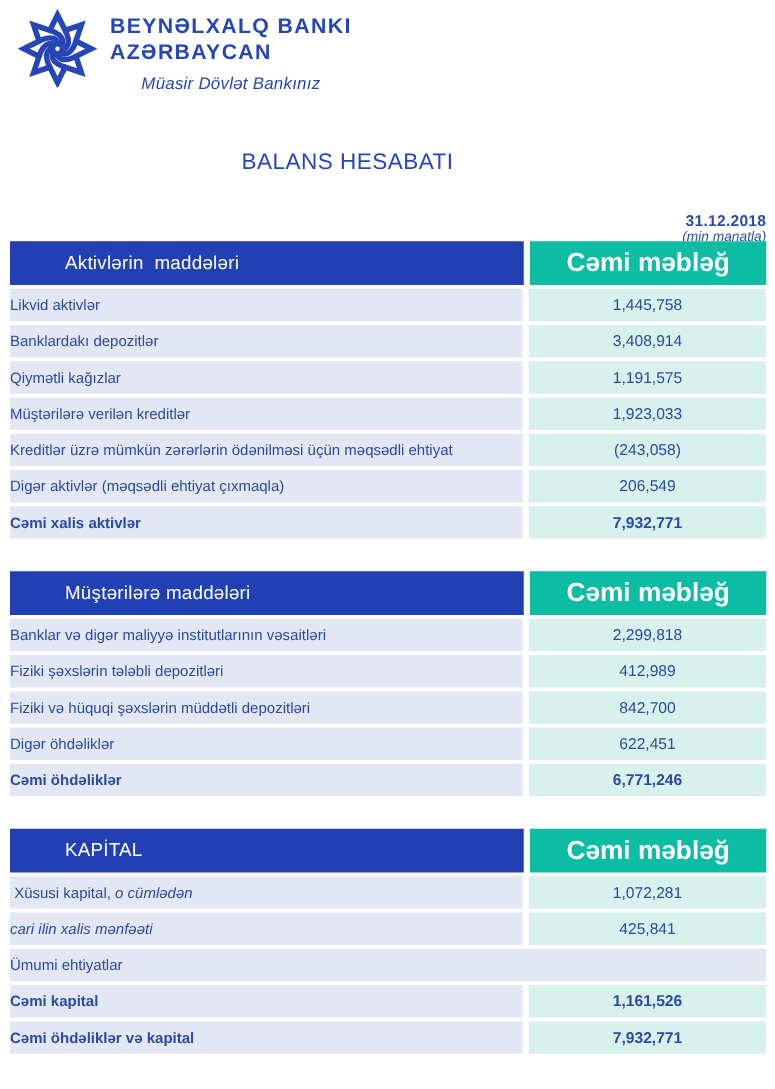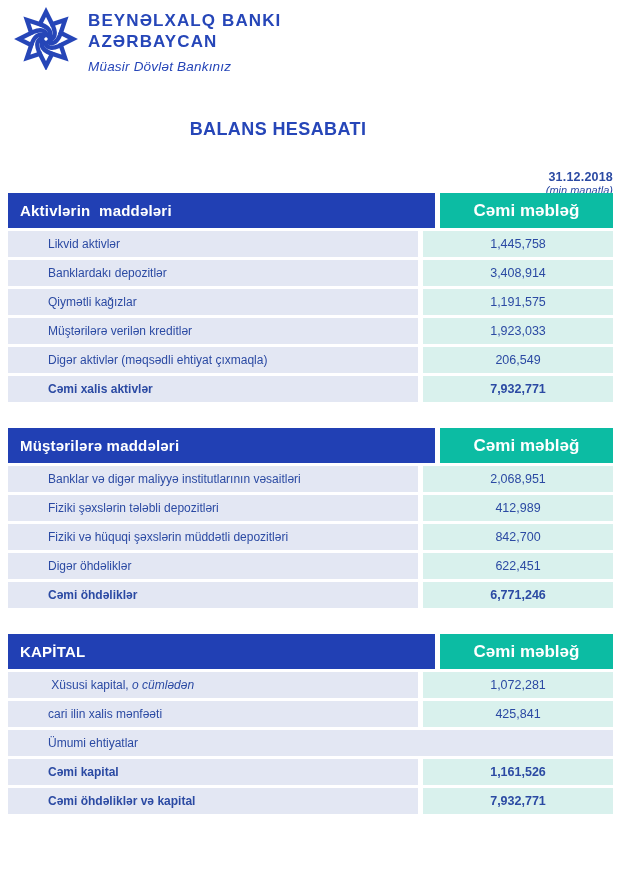--- a/index.html
+++ b/index.html
@@ -6,58 +6,58 @@
   html,body { background:#ffffff; }
   body {
     width:620px; height:871px; position:relative; overflow:hidden;
     font-family:"Liberation Sans", sans-serif;
   }
   
   .brand { position:absolute; top:6px; left:14px; display:flex; align-items:flex-start; }
   .logo { width:64px; height:64px; flex:0 0 auto; }
   .brand-text { margin-left:10px; padding-top:4px; }
   .brand-name { color:var(--brand-blue,#2646b8); font-weight:700; font-size:17px; letter-spacing:1.1px; line-height:21px; }
-  .tagline { color:var(--brand-blue,#2646b8); font-style:italic; font-weight:500; font-size:13.5px; margin-top:7px; letter-spacing:0.2px; }
+  .tagline { color:var(--brand-blue,#2646b8); font-style:italic; font-weight:500; font-size:13.5px; margin-top:7px; letter-spacing:0.2px;text-align:center; }
   
   .page-title {
     position:absolute; top:119px; left:0; width:556px; text-align:center;
-    color:var(--brand-blue,#2646b8); font-size:18px; font-weight:700; letter-spacing:0.4px;
+    color:var(--brand-blue,#2646b8); font-size:18px; font-weight:400; letter-spacing:0.4px;
   }
   
   .meta { position:absolute; top:170px; left:8px; right:7px; display:flex; justify-content:space-between; align-items:flex-end;flex-direction:column; }
   .meta-date { color:var(--text-blue,#2b4aa3); font-size:12.5px; font-weight:700; letter-spacing:0.2px; }
   .meta-note { color:var(--text-blue,#2b4aa3); font-size:11px; font-style:italic; font-weight:400; }
   
   .tables { position:absolute; top:193px; left:8px; right:7px; }
   .tbl { margin-bottom:26px; }
   .tbl:last-child { margin-bottom:0; }
   .t-row { display:flex; gap:5px; }
   .t-header { height:35px; }
   .t-header .cell-l {
     flex:1; background:var(--header-blue,#2140b4); color:#fff;
-    display:flex; align-items:center; padding-left:12px;
-    font-size:15px; font-weight:700; letter-spacing:0.2px; white-space:pre;
+    display:flex; align-items:center; padding-left:44px;
+    font-size:15px; font-weight:400; letter-spacing:0.2px; white-space:pre;
   }
   .t-header .cell-r {
-    width:173px; background:var(--header-teal,#0cbca3); color:#fff;
+    width:189px; background:var(--header-teal,#0cbca3); color:#fff;
     display:flex; align-items:center; justify-content:center;
-    font-size:17px; font-weight:700;
+    font-size:21px; font-weight:700;
   }
   .t-row.body { height:26px; margin-top:3px; }
   .body .cell-l {
     flex:1; background:var(--row-label-bg,#e3e7f3); color:var(--text-blue,#2b4aa3);
-    display:flex; align-items:center; padding-left:40px;
+    display:flex; align-items:center; 
     font-size:12px; white-space:pre; overflow:hidden;
   }
   .body .cell-r {
     width:190px; background:var(--row-value-bg,#d9f1ed); color:var(--text-blue,#2b4aa3);
     display:flex; align-items:center; justify-content:center; font-size:12.5px;
   }
   .t-row.bold .cell-l, .t-row.bold .cell-r { font-weight:700; }
-  .t-row.italic .cell-l { }
+  .t-row.italic .cell-l { font-style:italic; }
   .lbl-em { font-style:italic;text-align:right; }
 </style>
 </head>
 <body>
 
 <header class="brand">
   <svg class="logo" viewBox="0 0 64 64" aria-hidden="true">
     <g transform="translate(32,33)" stroke="#2646b8" stroke-width="4.4" fill="none" stroke-linecap="butt" stroke-linejoin="miter">
       <g transform="rotate(0)">
           <path d="M -7 -13 L 0 -27 L 7 -13 C 10.5 -4.5 8.5 0 2 1.5"></path>
@@ -115,36 +115,40 @@
       </div>
       <div class="t-row body">
         <div class="cell-l"><span>Qiymətli kağızlar</span></div>
         <div class="cell-r">1,191,575</div>
       </div>
       <div class="t-row body">
         <div class="cell-l"><span>Müştərilərə verilən kreditlər</span></div>
         <div class="cell-r">1,923,033</div>
       </div>
       <div class="t-row body">
+        <div class="cell-l"><span>Kreditlər üzrə mümkün zərərlərin ödənilməsi üçün məqsədli ehtiyat</span></div>
+        <div class="cell-r">(243,058)</div>
+      </div>
+      <div class="t-row body">
         <div class="cell-l"><span>Digər aktivlər (məqsədli ehtiyat çıxmaqla)</span></div>
         <div class="cell-r">206,549</div>
       </div>
       <div class="t-row body bold">
         <div class="cell-l"><span>Cəmi xalis aktivlər</span></div>
         <div class="cell-r">7,932,771</div>
       </div>
     </section>
     <section class="tbl">
       <div class="t-row t-header">
         <div class="cell-l">Müştərilərə maddələri</div>
         <div class="cell-r">Cəmi məbləğ</div>
       </div>
       <div class="t-row body">
         <div class="cell-l"><span>Banklar və digər maliyyə institutlarının vəsaitləri</span></div>
-        <div class="cell-r">2,068,951</div>
+        <div class="cell-r">2,299,818</div>
       </div>
       <div class="t-row body">
         <div class="cell-l"><span>Fiziki şəxslərin tələbli depozitləri</span></div>
         <div class="cell-r">412,989</div>
       </div>
       <div class="t-row body">
         <div class="cell-l"><span>Fiziki və hüquqi şəxslərin müddətli depozitləri</span></div>
         <div class="cell-r">842,700</div>
       </div>
       <div class="t-row body">

